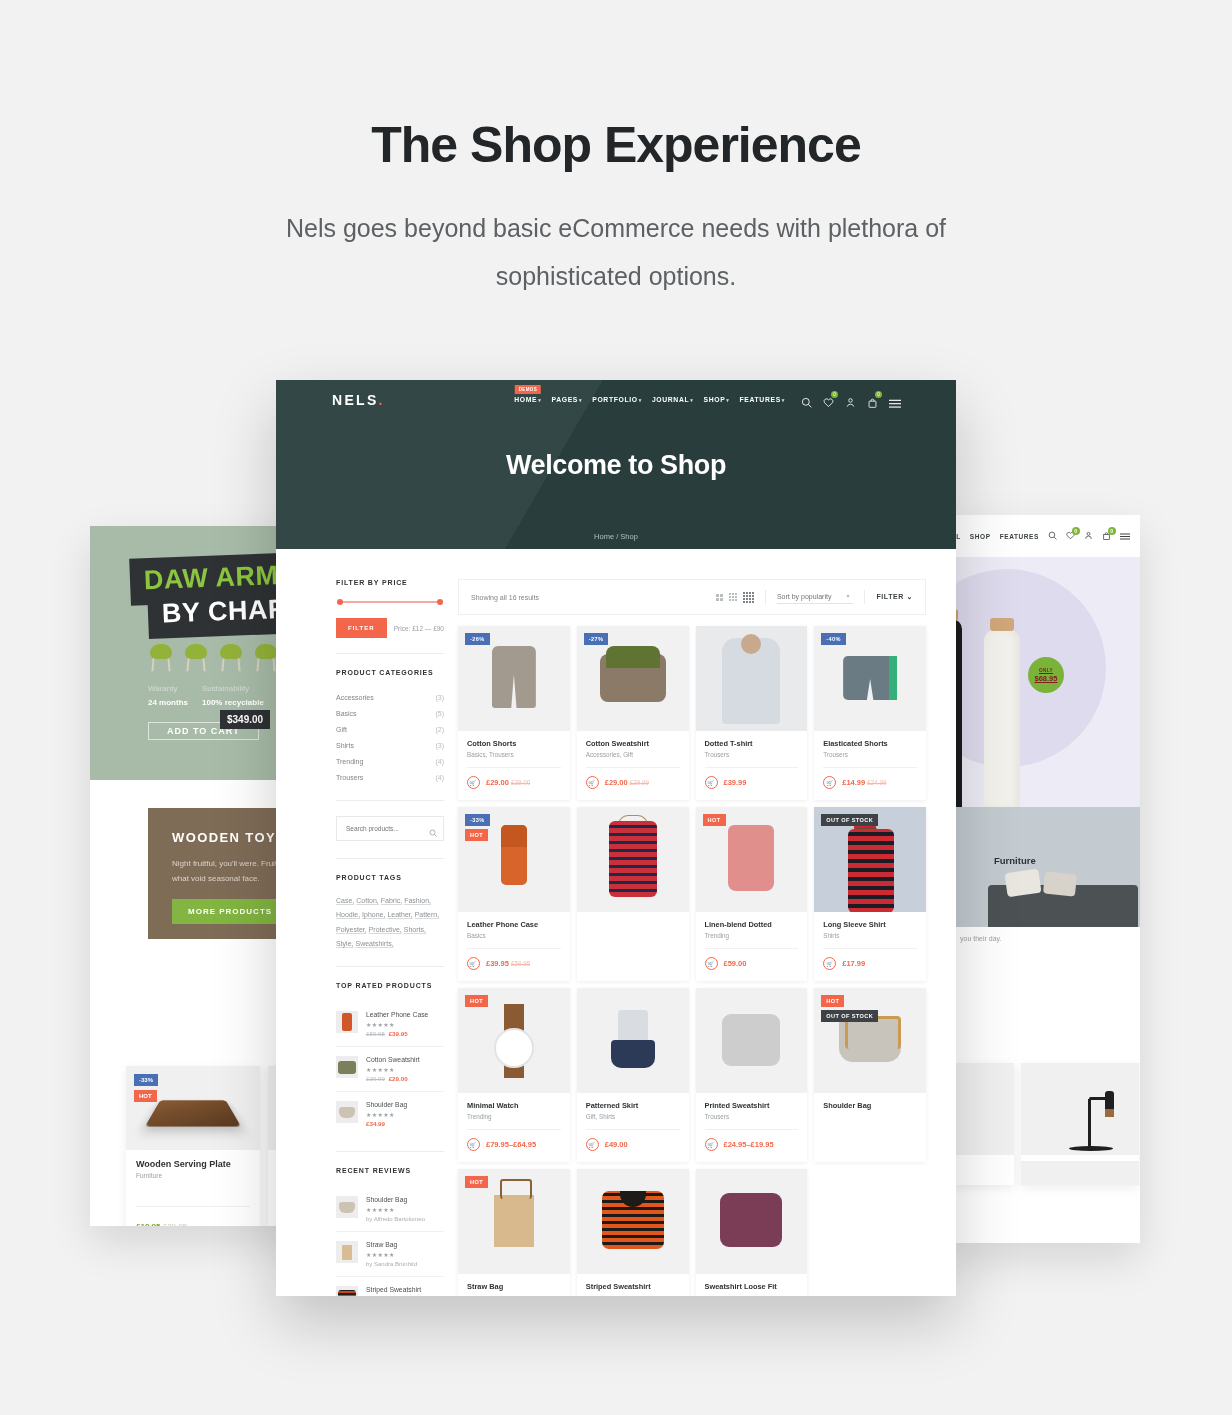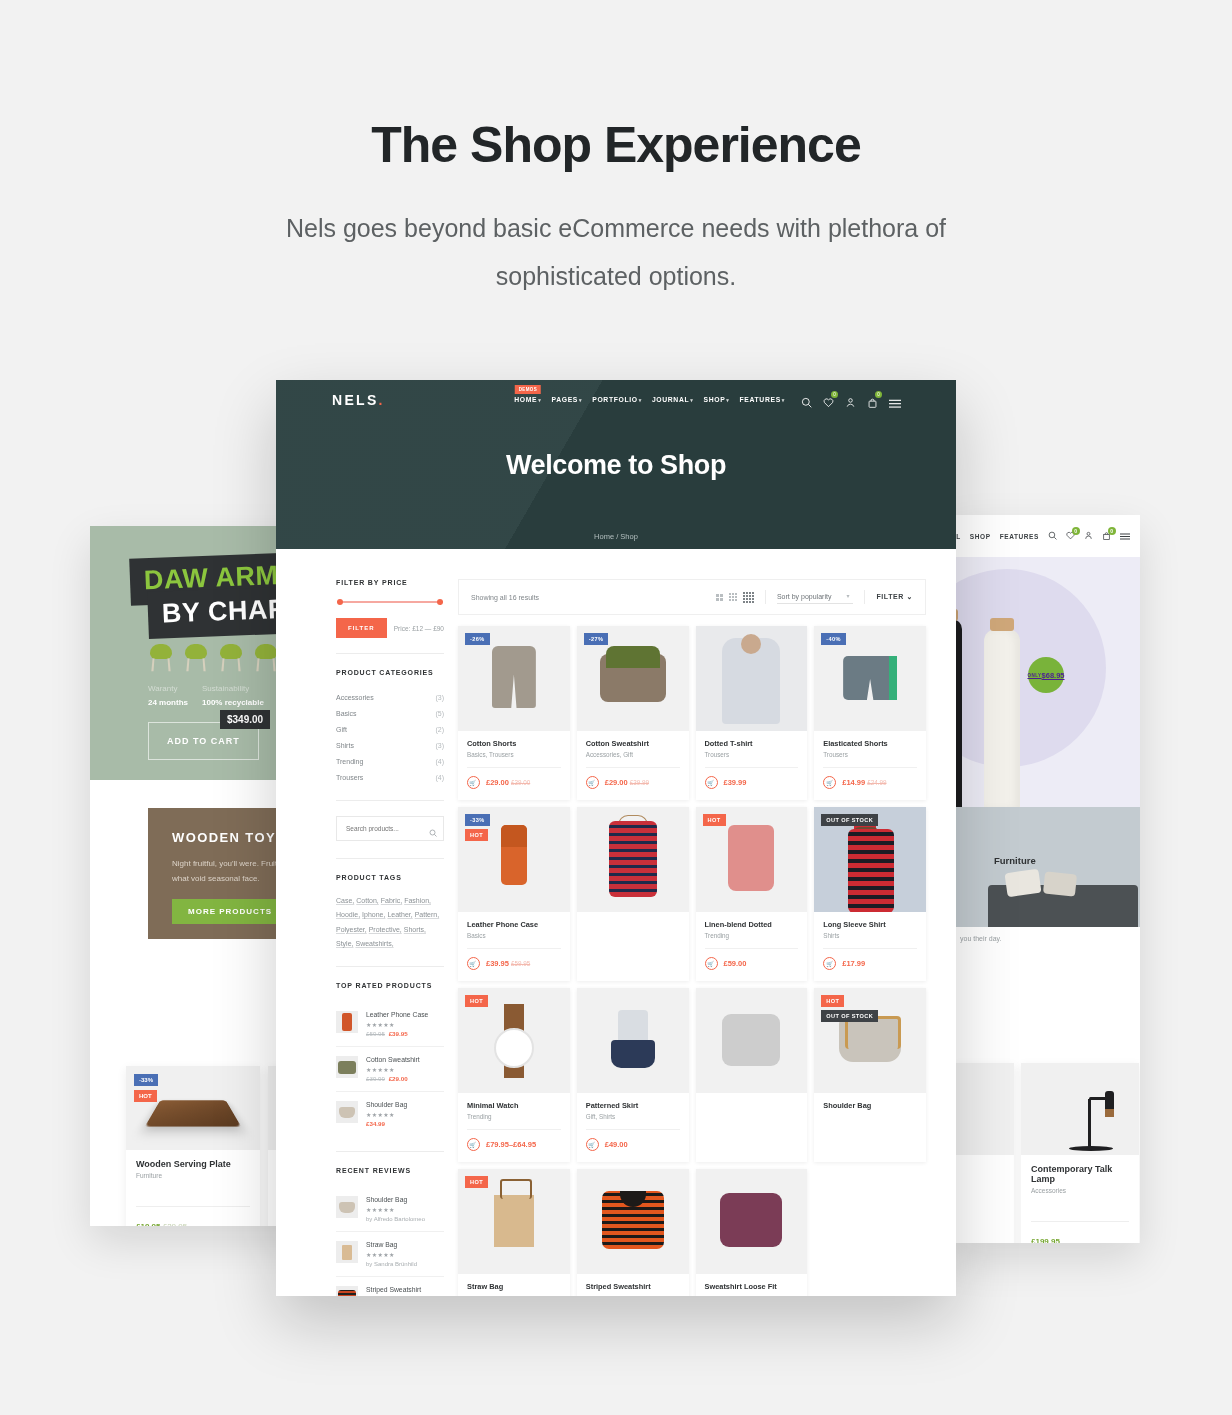--- a/index.html
+++ b/index.html
@@ -60,21 +60,21 @@
   .daw-specs {
     position: absolute; left: 58px; top: 158px; display: flex; gap: 14px;
     font-size: 8px; color: #ffffff; justify-content: center;
   }
   .daw-specs .col .lbl { color: #d3dcd3; margin-bottom: 5px; }
   .daw-specs .col .val { font-weight: bold; color:#ffffff; }
   .daw-cart {
     position: absolute; left: 58px; top: 196px;
     border: 1px solid rgba(255,255,255,.6); color: #ffffff;
     font-size: 9px; font-weight: bold; letter-spacing: 1px;
-    padding: 13px 18px;
+    padding: 3px 18px;
   }
   .daw-price {
     position: absolute; left: 130px; top: 184px;
     background: #2f3234; color: #ffffff; font-weight: bold;
     font-size: 10px; padding: 4px 7px;
   }
   .toy-card {
     position: absolute; left: 58px; top: 282px; width: 272px; height: 131px;
     background: #7f6c57; color: #fff; padding: 22px 24px;
   }
@@ -127,22 +127,22 @@
                  background: #1c1c1e; border-radius: 10px 10px 0 0; }
   .bottle-dark::before { content:""; position:absolute; left:4px; top:-10px; width:22px;
                          height:12px; background:#c9a273; border-radius:3px; }
   .bottle-light { position: absolute; left: 36px; top: 72px; width: 36px; height: 180px;
                   background: #f4f2ec; border-radius: 12px 12px 0 0;
                   box-shadow: inset -5px 0 9px rgba(0,0,0,.05); }
   .bottle-light::before { content:""; position:absolute; left:6px; top:-11px; width:24px;
                           height:13px; background:#d0a87a; border-radius:3px; }
   .only-badge {
     position: absolute; left: 80px; top: 100px; width: 36px; height: 36px;
-    border-radius: 50%; background: #79b33a; color: #4c1d95;
-    display:flex; flex-direction:row; align-items:center; justify-content:center;
+    border-radius: 50%; background: #79b33a; color: #7f1d1d;
+    display:flex; flex-direction:column; align-items:center; justify-content:center;
     font-weight: bold;
     text-decoration: underline;
   }
   .only-badge .l1 { font-size: 4.5px; letter-spacing:.5px; }
   .only-badge .l2 { font-size: 7.5px; margin-top:1px; }
   .br-furn { position: relative; height: 120px; background: #c3cbd0; }
   .br-furn .fl { position: absolute; left: 46px; top: 48px; font-size: 9.5px;
                  font-weight: bold; color: #2f3234; }
   .sofa { position:absolute; left:40px; bottom:0; width:150px; height:42px;
           background:#4c5154; border-radius:4px 4px 0 0; }
@@ -531,25 +531,20 @@
       </div>
       <div class="mini-card" style="width:118px">
         <div class="mimg" style="height:92px">
           <div class="lamp">
             <div class="base"></div>
               <div class="pole"></div>
               <div class="arm"></div>
               <div class="head"></div>
           </div>
         </div>
-        <div class="mbody">
-          <div class="mname">Contemporary Talk Lamp</div>
-          <div class="mcat">Accessories</div>
-          <div class="mprice">£199.95</div>
-        </div>
         <div class="mimg" style="height:24px;margin-top:6px">
           
         </div>
       </div>
     </div>
   </div>
 
   <div class="main-win">
 
     <div class="topbar">
@@ -1008,20 +1003,28 @@
               </div>
             </div>
           </div>
 
           <div class="card">
             <div class="img">
               <div class="art">
                   <div class="a-tee"></div>
                 </div>
             </div>
+            <div class="body">
+              <div class="p-name">Printed Sweatshirt</div>
+              <div class="p-cat">Trousers</div>
+              <div class="p-foot">
+                <span class="cart-circ">🛒</span>
+                <span class="p-price">£24.95–£19.95</span>
+              </div>
+            </div>
           </div>
 
           <div class="card">
             <div class="img">
               <div class="tag hot">HOT</div>
               <div class="tag ooslow">OUT OF STOCK</div>
               <div class="art">
                   <div class="a-shoulder"></div>
                 </div>
             </div>

